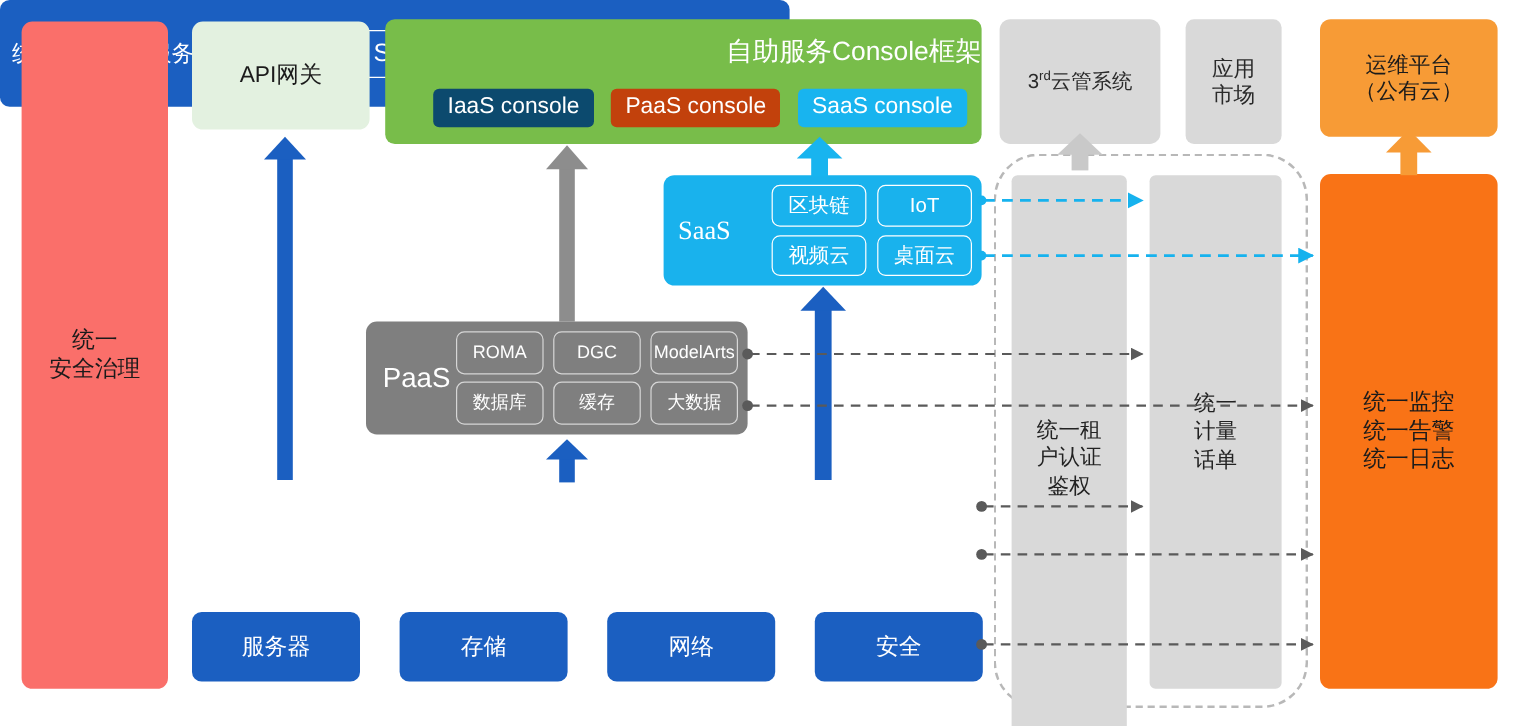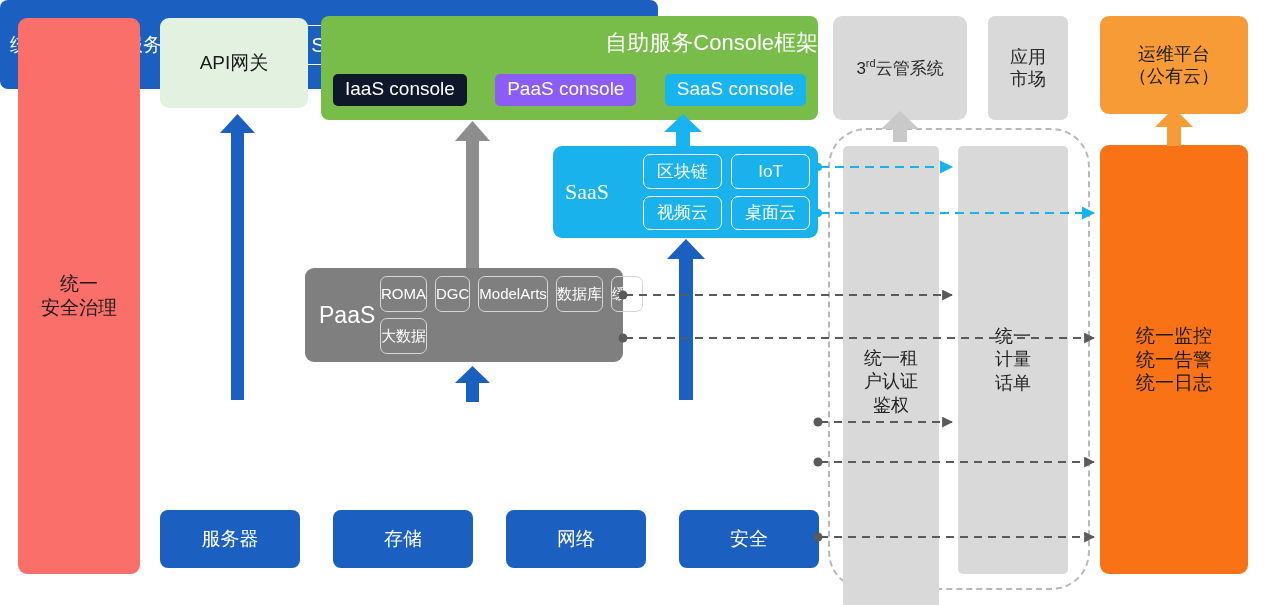--- a/index.html
+++ b/index.html
@@ -69,22 +69,22 @@
     align-items: center;
   }
   .console-badge {
     border-radius: 5px;
     color: #ffffff;
     font-size: 19px;
     padding: 4px 12px 6px 12px;
     white-space: nowrap;
     line-height: 1.15;
   }
-  .cb-iaas { background: #0f172a; }
-  .cb-paas { background: #8b5cf6; }
+  .cb-iaas { background: #0c4a6e; margin-left: 28px; }
+  .cb-paas { background: #c2410c; }
   .cb-saas { background: #18b4ef; }
 
   
   #third-party {
     left: 833px; top: 16px; width: 134px; height: 104px;
     background: #d9d9d9;
     border-radius: 9px;
     color: #2a2a2a;
     font-size: 17px;
   }
@@ -158,21 +158,21 @@
     position: absolute;
     left: 14px; top: 50%;
     transform: translateY(-50%);
     color: #ffffff;
     font-size: 23px;
   }
   #paas-box .chip-grid {
     position: absolute;
     left: 75px; top: 8px; right: 8px; bottom: 8px;
     display: grid;
-    grid-template-columns: 1fr 1fr 1fr 1fr 1fr;
+    grid-template-columns: 1fr 1fr 1fr;
     grid-template-rows: 1fr 1fr;
     gap: 6px 8px;
   }
   #paas-box .chip { border-color: #d6d6d6; font-size: 15px; }
 
   
   #infra-bar {
     left: 160px; top: 400px; width: 658px; height: 89px;
     background: #1b5fc1;
     border-radius: 8px;

